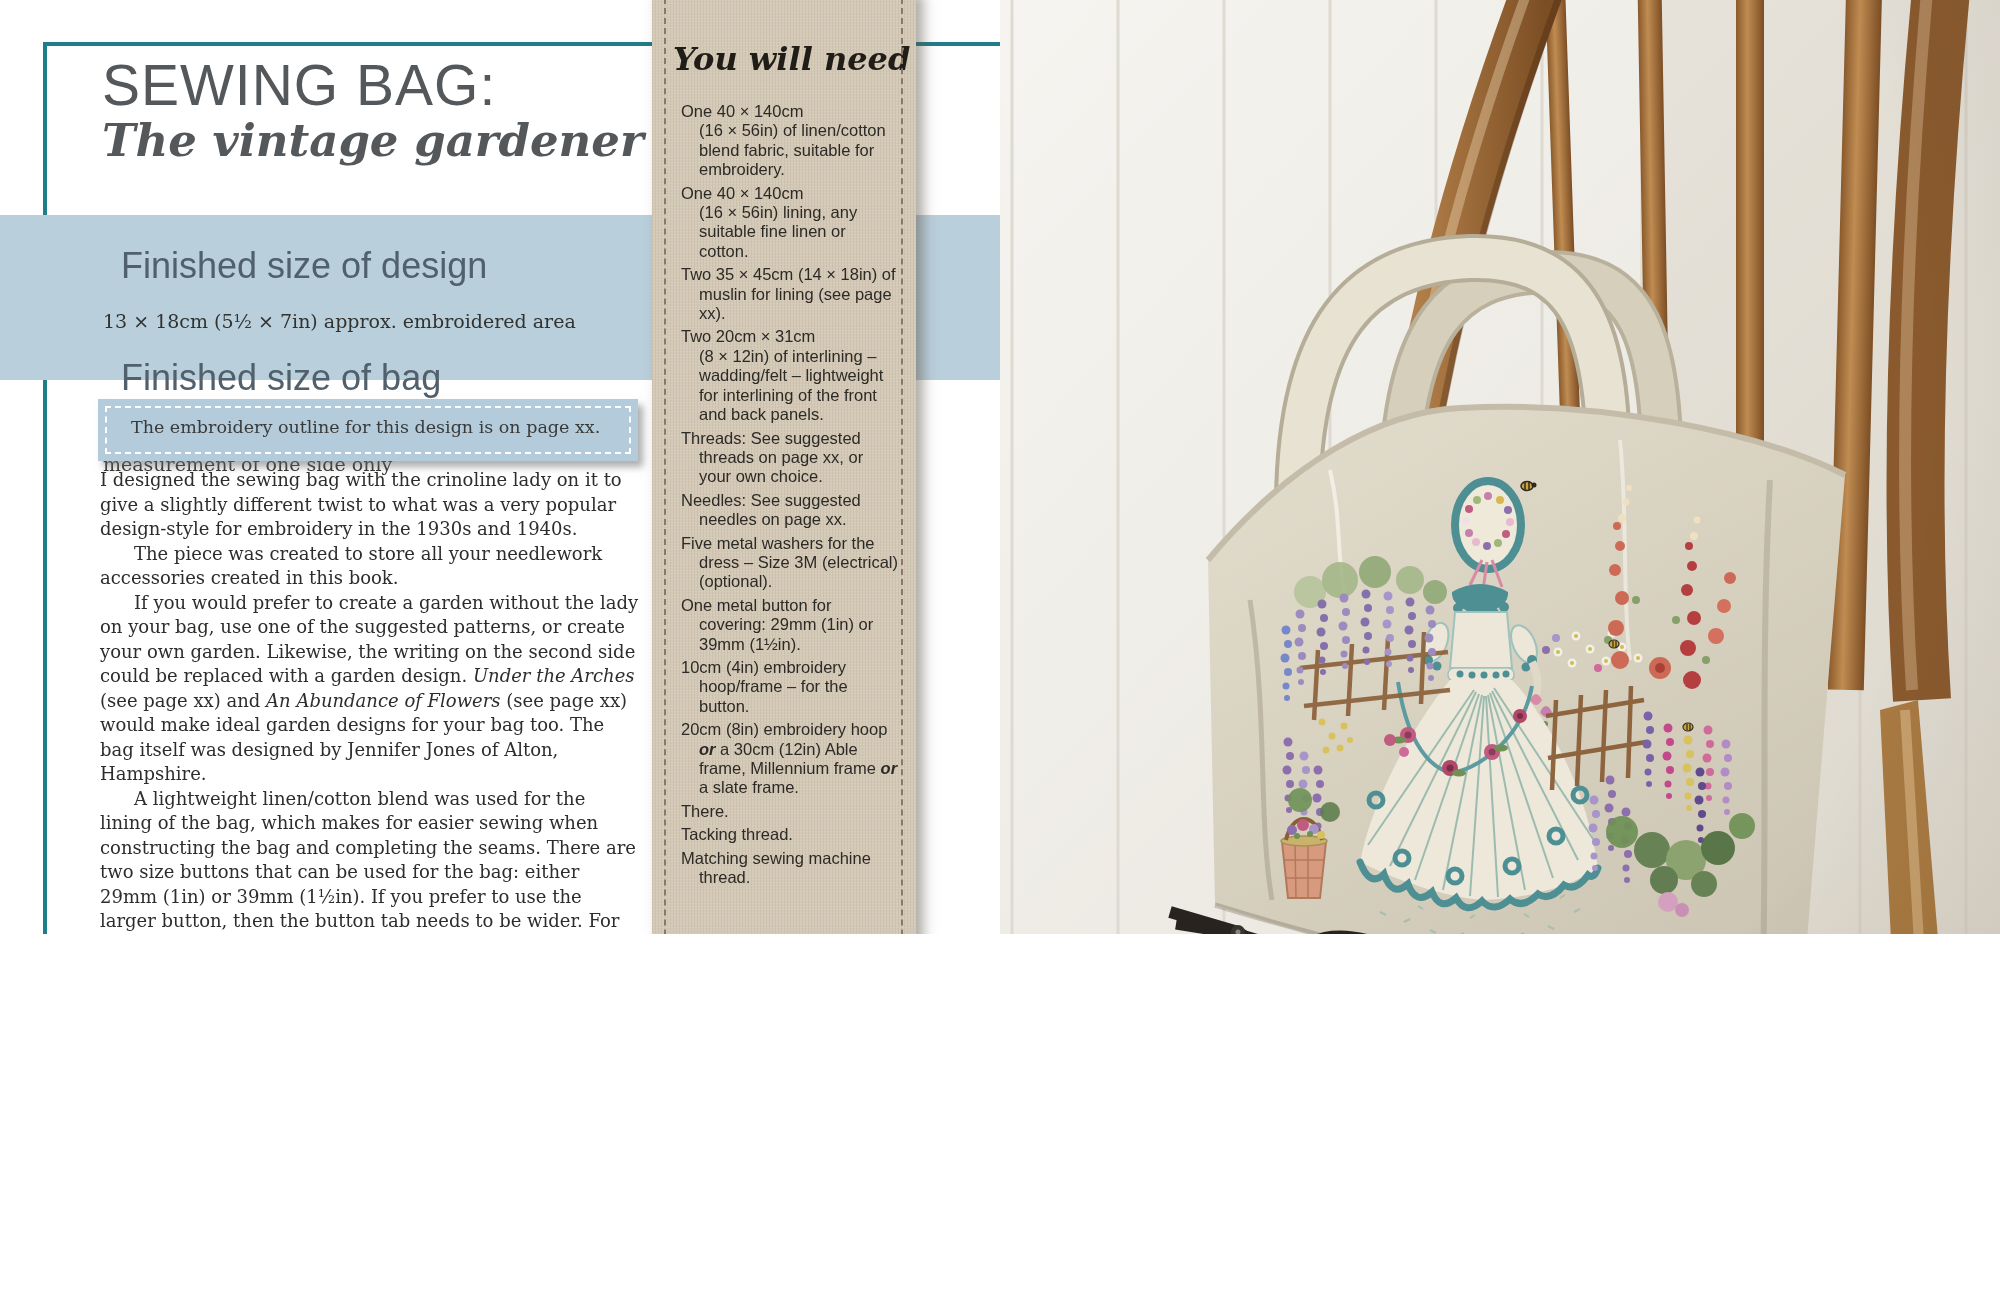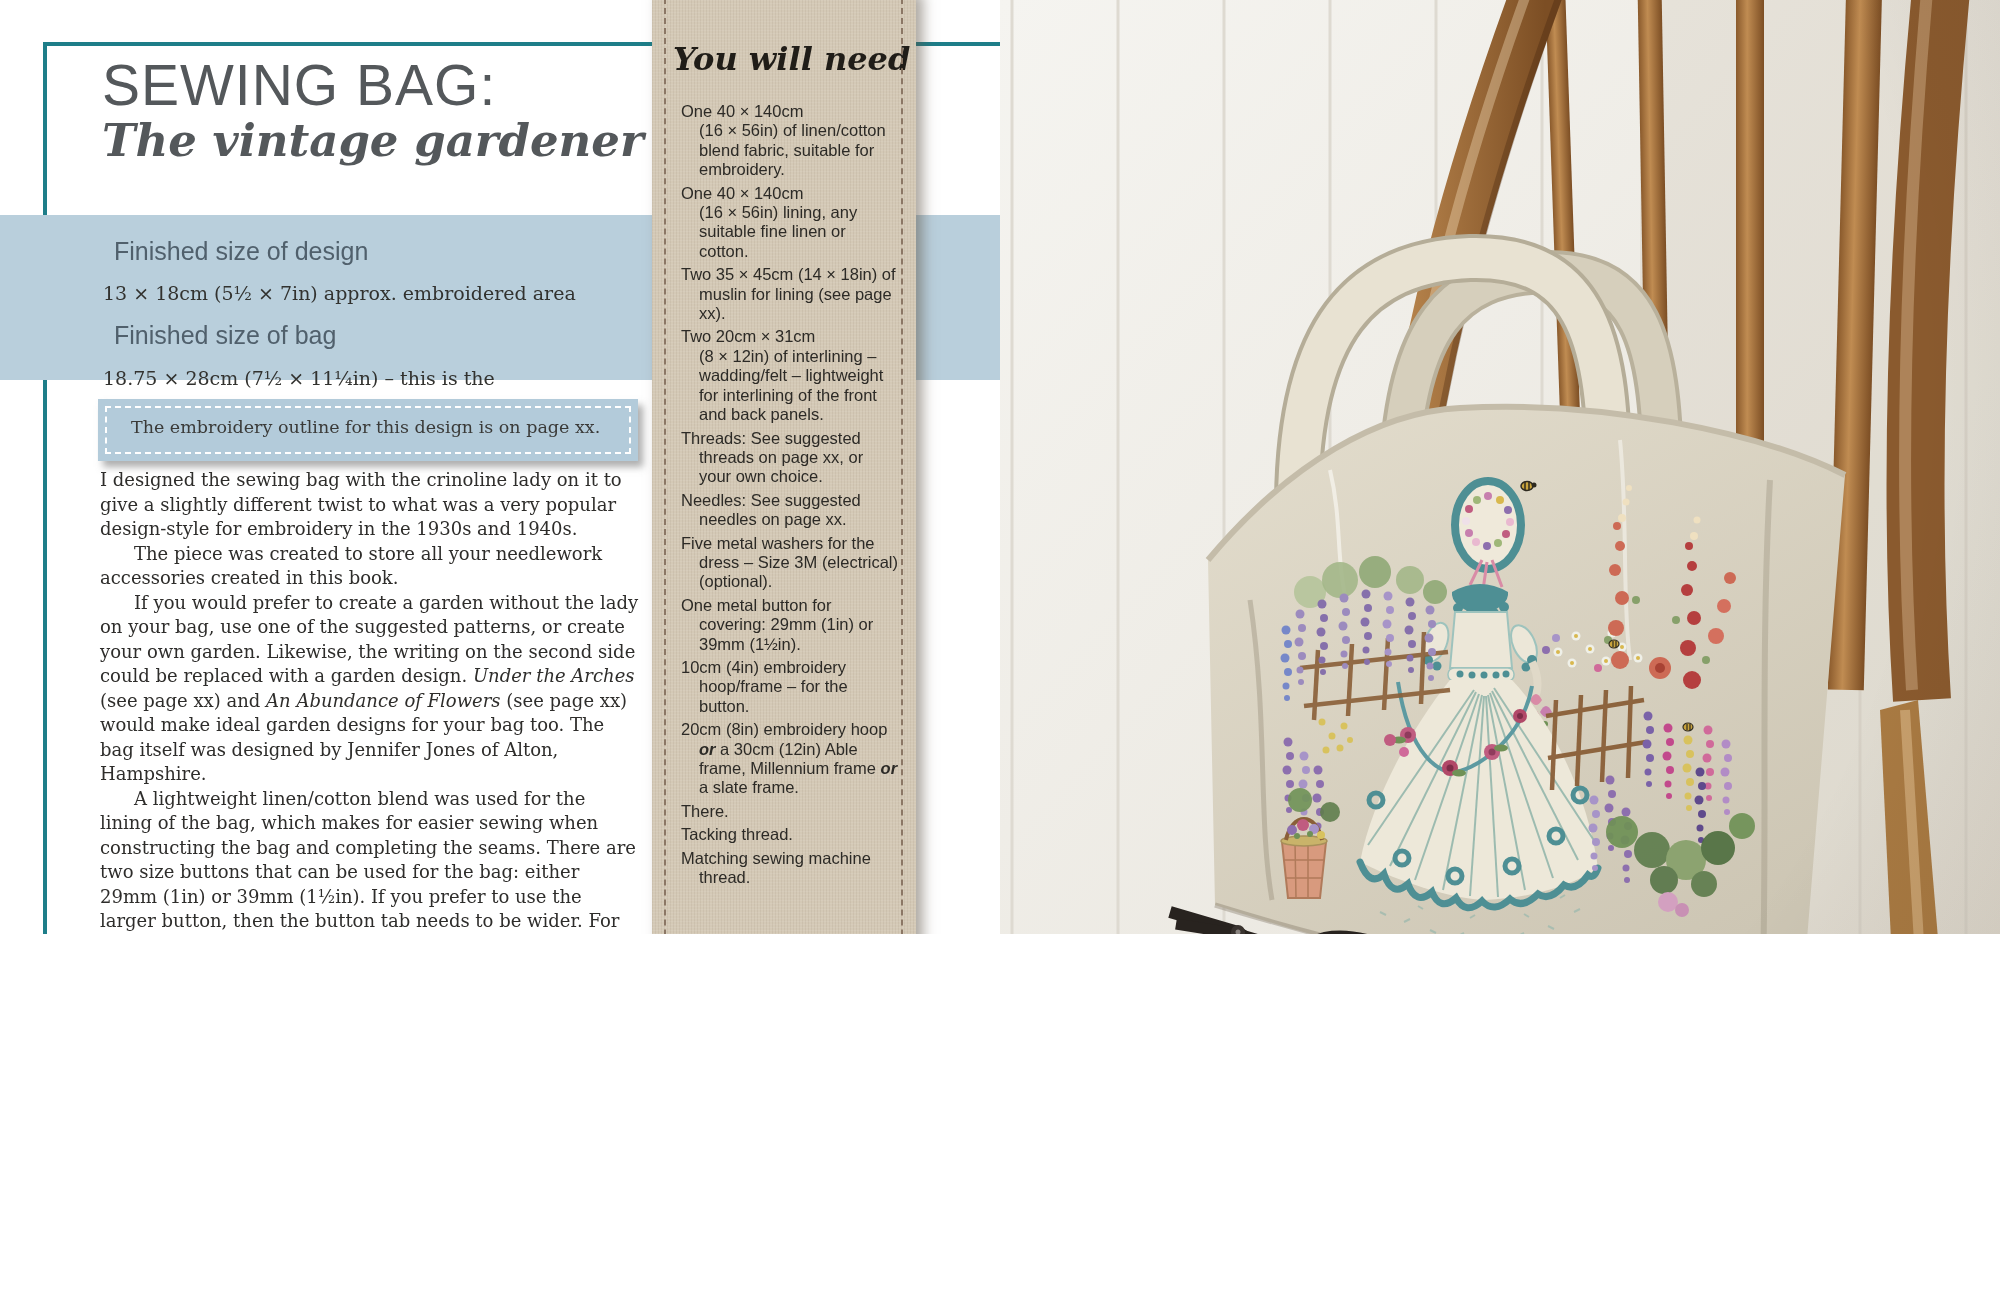--- a/index.html
+++ b/index.html
@@ -16,21 +16,21 @@
   .rule-top{position:absolute;left:43px;top:42px;width:957px;height:4px;background:var(--teal);z-index:1}
   .rule-left{position:absolute;left:43px;top:42px;width:4px;height:1010px;background:var(--teal);z-index:1}
 
   .title-caps{position:absolute;left:102px;top:56px;font-size:57px;line-height:1.05;
       font-weight:500;letter-spacing:1px;color:var(--title-color);z-index:2}
   .script{font-family:"DejaVu Serif",serif;font-style:italic;font-weight:bold}
   .title-script{position:absolute;left:102px;top:114px;font-size:45px;color:var(--title-color);z-index:2}
 
   .size-band{position:absolute;left:0;top:215px;width:1000px;height:165px;background:var(--band-bg);
       z-index:2;padding:10px 0 0 103px}
-  .size-heading{margin:11px;font-size:25px;font-weight:400;color:var(--heading-color);line-height:1.25}
+  .size-heading{margin:18px;font-size:36px;font-weight:400;color:var(--heading-color);line-height:1.25}
   .size-value{margin:2px 0 9px 0;font-family:"DejaVu Serif",serif;font-size:19px;color:#32322f;
       line-height:31px;width:505px}
 
   .note-box{position:absolute;left:98px;top:399px;width:540px;height:62px;background:var(--note-bg);
       box-shadow:5px 6px 7px rgba(110,110,110,.55);z-index:3}
   .note-inner{position:absolute;inset:7px;border:2px dashed #ffffff}
   .note-text{position:absolute;left:33px;top:18px;margin:0;font-family:"DejaVu Serif",serif;
       font-size:17.5px;color:#3a3a38}
 
   .body-text{position:absolute;left:100px;top:468px;width:540px;z-index:2;

